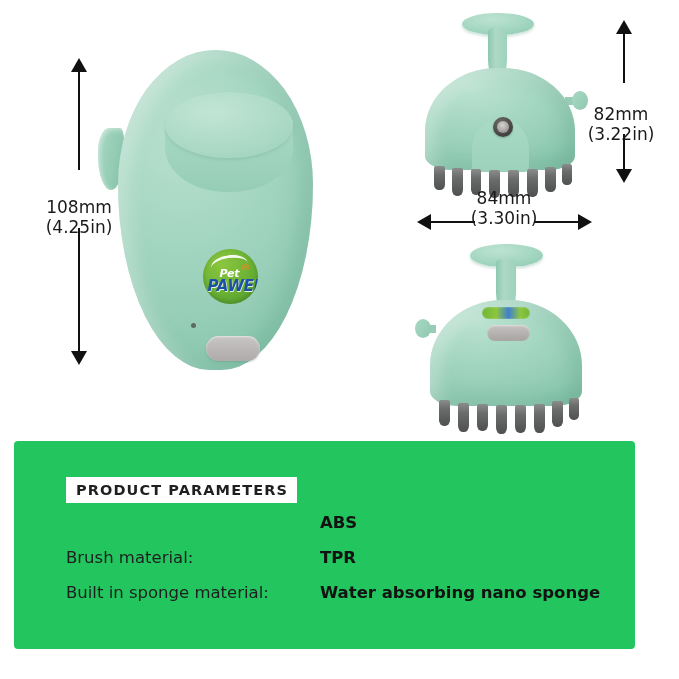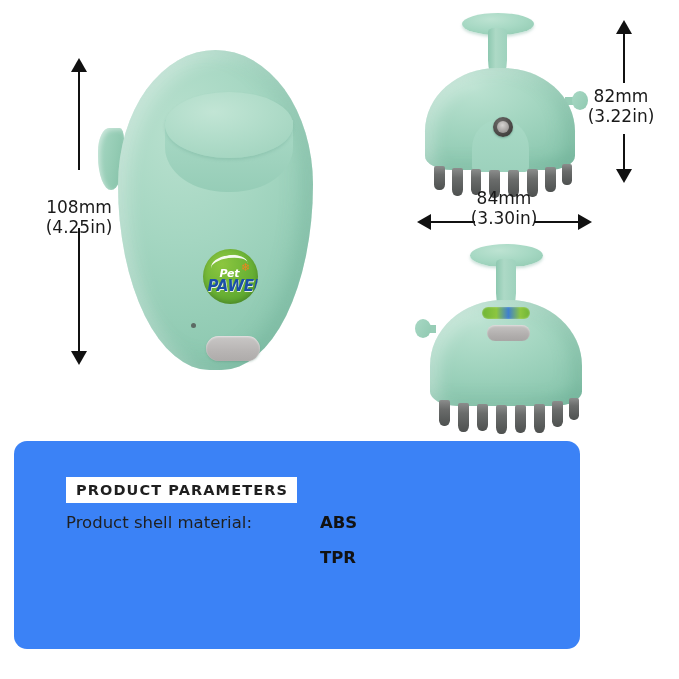--- a/index.html
+++ b/index.html
@@ -220,23 +220,23 @@
     position: absolute;
     border-radius: 7px;
     background: linear-gradient(90deg, #6fb536 0%, #8cc63f 30%, #3f7fd0 55%, #8cc63f 80%, #6fb536 100%);
     box-shadow: inset 0 0 2px rgba(255,255,255,0.5);
   }
 
   
   .panel {
     position: absolute;
     left: 14px; top: 441px;
-    width: 566px; height: 208px;
-    background: #3b82f6;
-    border-radius: 13px;
+    width: 621px; height: 208px;
+    background: #22c55e;
+    border-radius: 4px;
     box-sizing: border-box;
   }
   .panel-heading {
     position: absolute;
     left: 52px; top: 36px;
     background: #ffffff;
     color: #1f1f1f;
     font-size: 14.5px;
     font-weight: bold;
     letter-spacing: 1.1px;
@@ -322,21 +322,21 @@
       <div class="bristle" style="left:508px; top:170px; width:11px; height:27px;"></div>
       <div class="bristle" style="left:527px; top:169px; width:11px; height:28px;"></div>
       <div class="bristle" style="left:545px; top:167px; width:11px; height:25px;"></div>
       <div class="bristle" style="left:562px; top:164px; width:10px; height:21px;"></div>
     </div>
   </div>
 
   <div>
     <div class="arrow arrow-up" style="left:616px; top:20px;"></div>
     <div class="dim-line-v" style="left:623px; top:32px; height:51px;"></div>
-    <div class="dim-label" style="left:562px; top:86px; width:118px;">
+    <div class="dim-label" style="left:562px; top:104px; width:118px;">
       <span>82mm</span><br>
       <span>(3.22in)</span>
     </div>
     <div class="dim-line-v" style="left:623px; top:134px; height:37px;"></div>
     <div class="arrow arrow-down" style="left:616px; top:169px;"></div>
   </div>
 
   <div>
     <div class="arrow arrow-left" style="left:417px; top:214px;"></div>
     <div class="dim-line-h" style="left:429px; top:221px; width:46px;"></div>
@@ -369,21 +369,25 @@
       <div class="bristle" style="left:534px; top:404px; width:11px; height:29px;"></div>
       <div class="bristle" style="left:552px; top:401px; width:11px; height:26px;"></div>
       <div class="bristle" style="left:569px; top:398px; width:10px; height:22px;"></div>
     </div>
   </div>
 
   <div class="panel">
     <div class="panel-heading">PRODUCT PARAMETERS</div>
 
     <div class="param-row" style="top:72px;">
-      <span class="param-label">Product shell material:</span>
       <span class="param-value">ABS</span>
     </div>
     <div class="param-row" style="top:107px;">
+      <span class="param-label">Brush material:</span>
       <span class="param-value">TPR</span>
     </div>
+    <div class="param-row" style="top:142px;">
+      <span class="param-label">Built in sponge material:</span>
+      <span class="param-value">Water absorbing nano sponge</span>
+    </div>
   </div>
 
 </div>
 
 </body></html>

